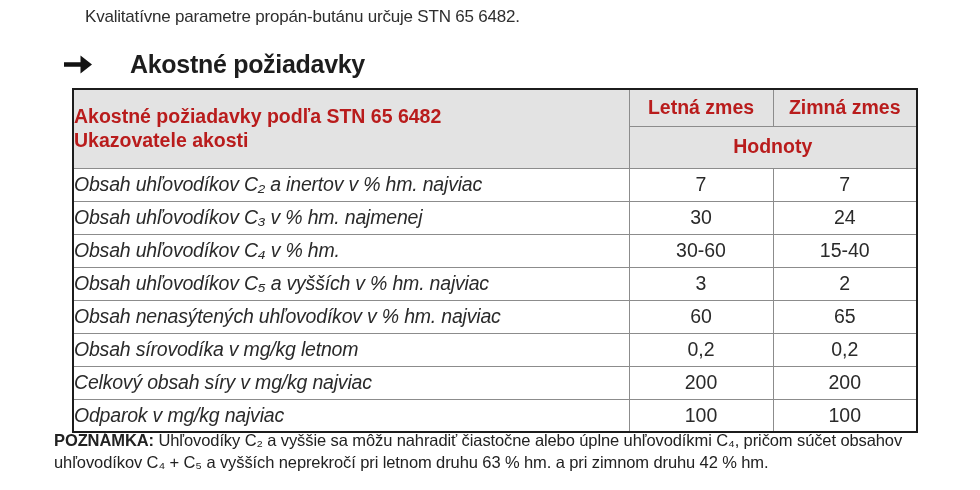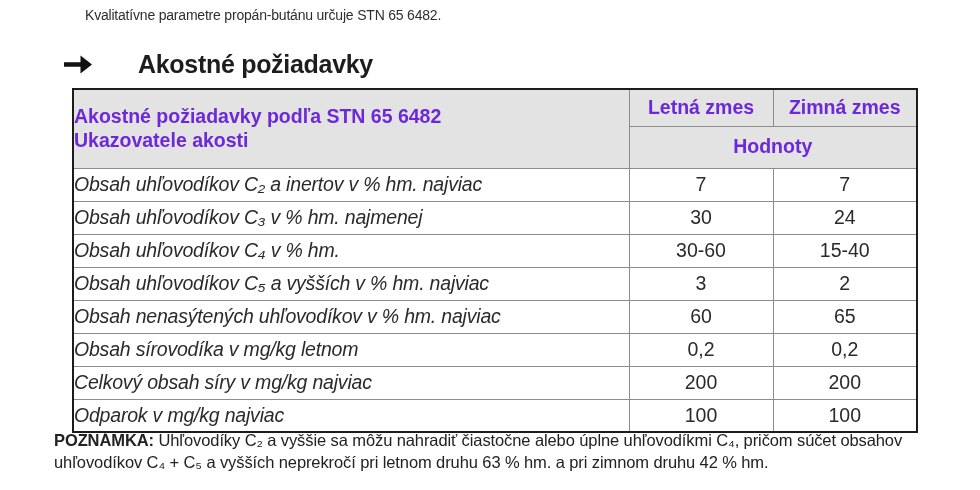--- a/index.html
+++ b/index.html
@@ -7,30 +7,29 @@
   body {
     position: relative;
     background: #ffffff;
     font-family: "Liberation Sans", "DejaVu Sans", sans-serif;
     color: #2d2d2d;
     overflow: hidden;
   }
   .intro {
     position: absolute;
     left: 85px; top: 7px;
-    font-size: 14px;
+    font-size: 17px;
     color: #2e2e2e;
     letter-spacing: -0.2px;
   }
   .heading-row {
     position: absolute;
     left: 63px; top: 50px;
     display: flex;
     align-items: center;
-    gap: 8px;
   }
   .arrow-icon {
     width: 30px; height: 21px;
     display: inline-block;
   }
   .heading-text {
     margin-left: 37px;
     font-size: 25px;
     font-weight: 700;
     color: #1d1d1d;
@@ -50,21 +49,21 @@
   table.quality col.c3 { width: 144px; }
   table.quality td, table.quality th {
     border: 1px solid #8c8c8c;
     padding: 0;
     line-height: 1.2;
   }
   table.quality { border: 2px solid #1c1c1c; }
   table.quality thead th {
     background: #e3e3e3;
     font-weight: 700;
-    color: #6d28d9;
+    color: #b91c1c;
   }
   th.head-title {
     text-align: left;
     padding: 6px 8px 6px 12px;
     font-size: 19.5px;
   }
   th.head-title .line { display: block; }
   th.col-head { height: 37px; text-align: center; }
   th.values-head { height: 42px; text-align: center; }
   td.label-cell {

